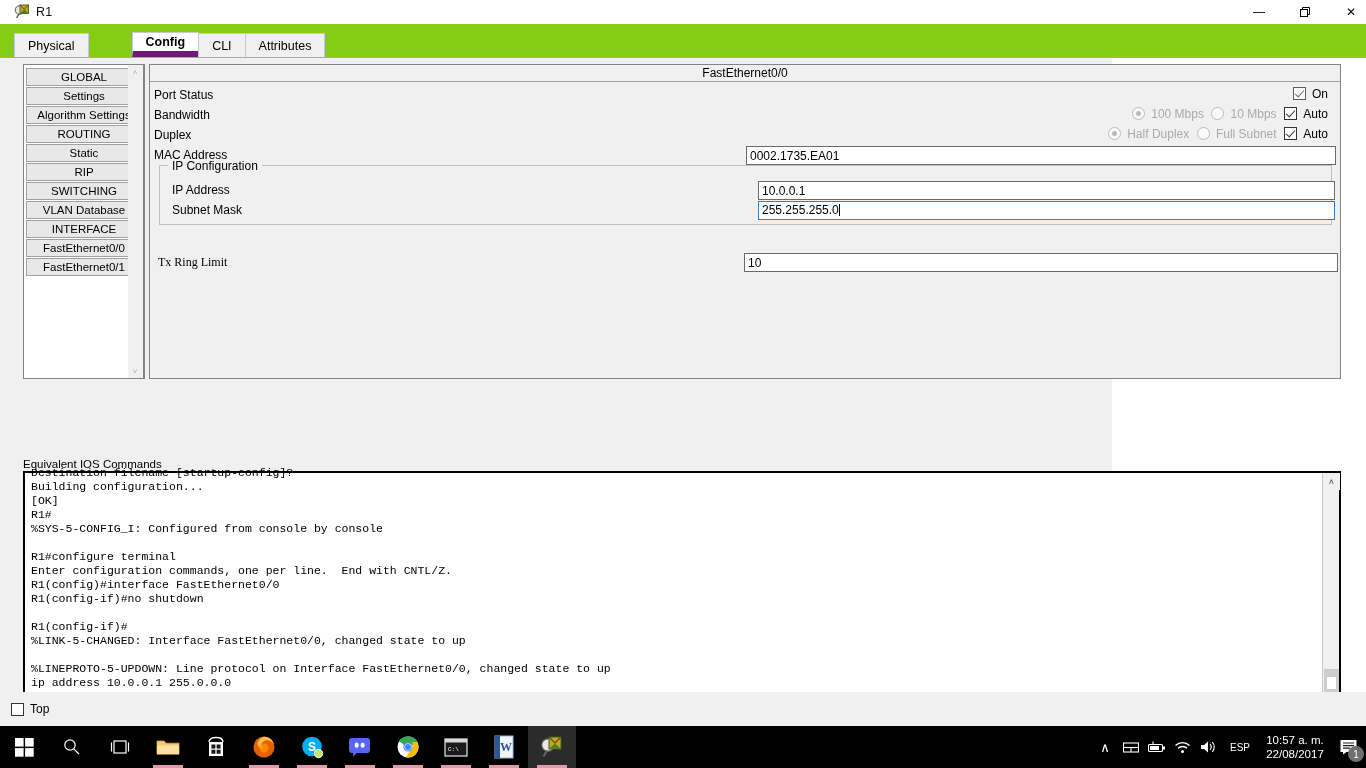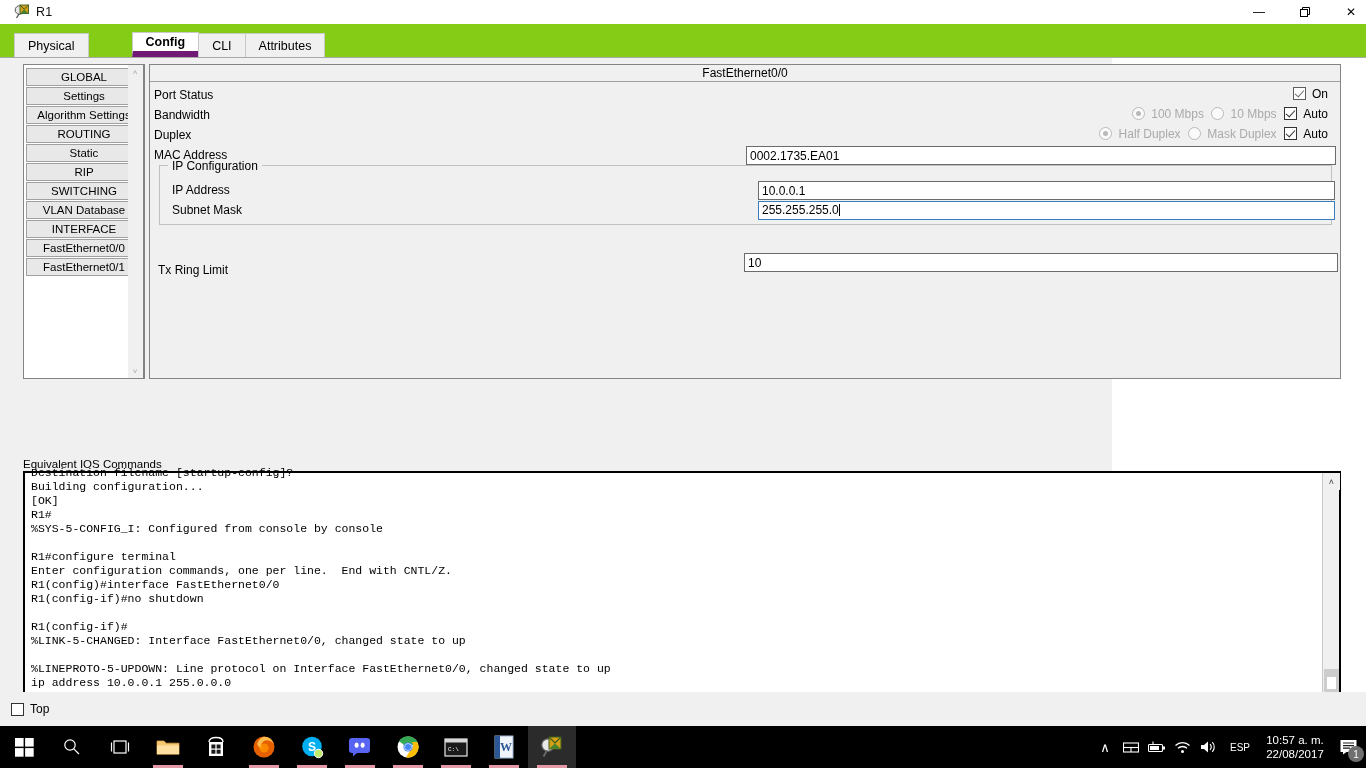--- a/index.html
+++ b/index.html
@@ -309,21 +309,21 @@
         <span class="opt-txt dark">Auto</span>
       </span>
     </div>
 
     <div class="frow" style="top:61px;">
       <span class="flabel" style="left:4px; top:2px;">Duplex</span>
       <span style="position:absolute; right:8px; top:1px;">
         <span class="radio sel"></span>
         <span class="opt-txt">Half Duplex</span>
         <span class="radio"></span>
-        <span class="opt-txt">Mask Duplex</span>
+        <span class="opt-txt">Full Subnet</span>
         <span class="ck on"></span>
         <span class="opt-txt dark">Auto</span>
       </span>
     </div>
 
     <div class="frow" style="top:81px;">
       <span class="flabel" style="left:4px; top:2px;">MAC Address</span>
       <input class="tinput" style="left: 596px; top: 0px; width: 590px;" readonly="" value="0002.1735.EA01">
     </div>
 
@@ -333,21 +333,21 @@
       <span class="flabel" style="left:12px; top:17px;">IP Address</span>
       <input class="tinput" style="left: 598px; top: 15px; width: 577px;" value="10.0.0.1">
 
       <span class="flabel" style="left:12px; top:37px;">Subnet Mask</span>
       <div class="tinput focused" style="left:598px; top:35px; width:577px;">
         <span>255.255.255.0</span><span class="caret"></span>
       </div>
     </div>
 
     <div class="frow" style="top:188px;">
-      <span class="flabel" style="left:8px; top:10px;">Tx Ring Limit</span>
+      <span class="flabel" style="left:8px; top:2px;font-family:Liberation Serif, serif;">Tx Ring Limit</span>
       <input class="tinput" style="left: 594px; top: 0px; width: 594px;" value="10">
     </div>
   </div>
 
   <div id="ios-label">Equivalent IOS Commands</div>
   <div id="ios-box">
     <div id="ios-text">Destination filename [startup-config]?
 Building configuration...
 [OK]
 R1#

